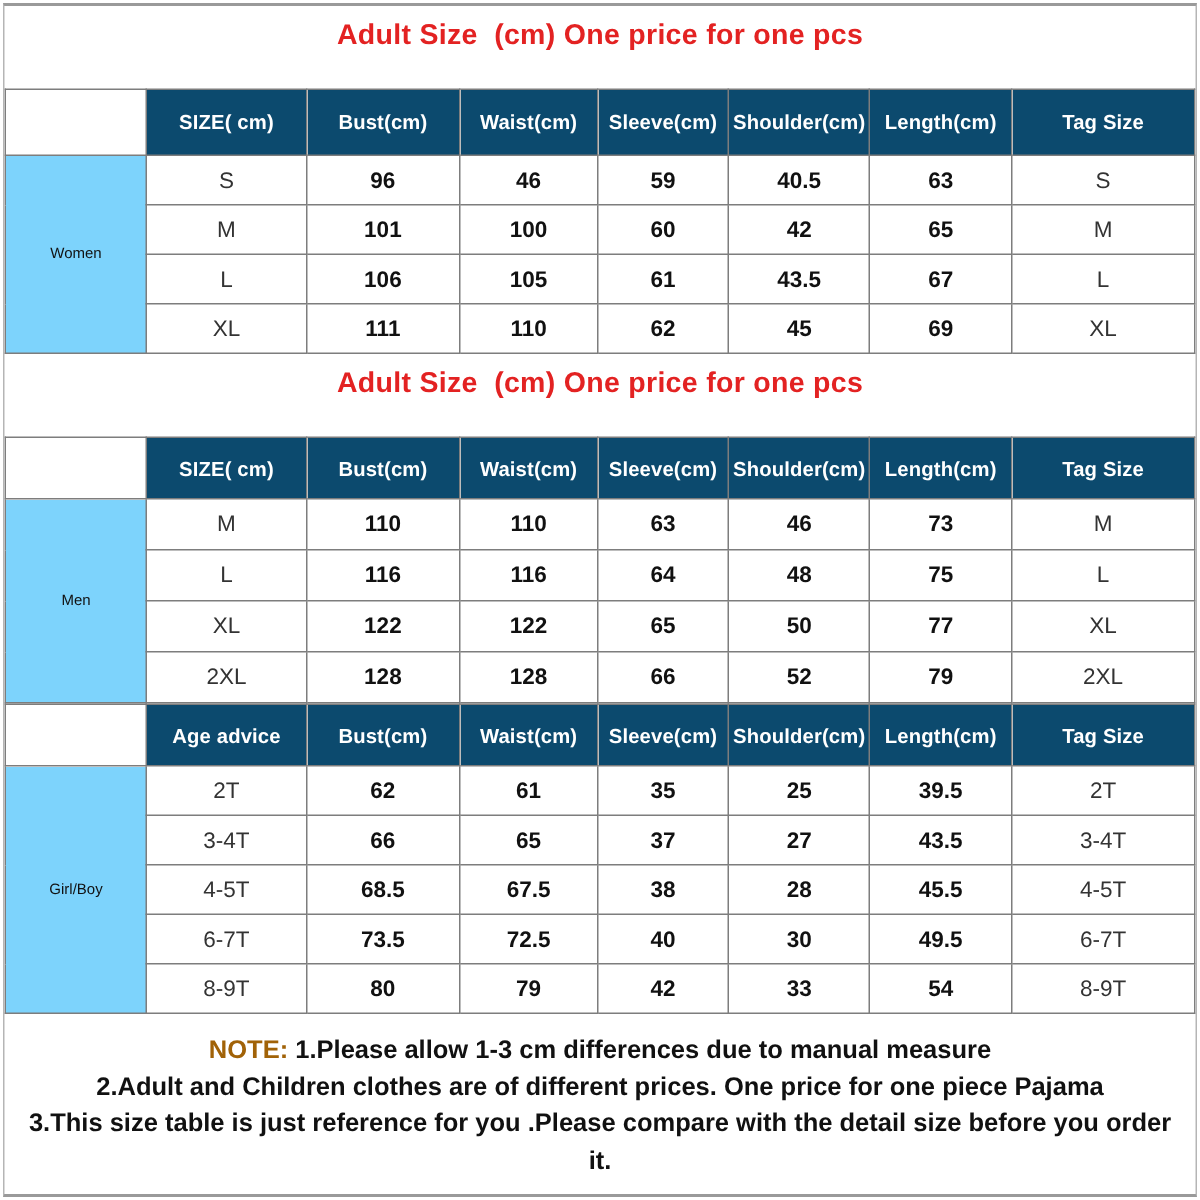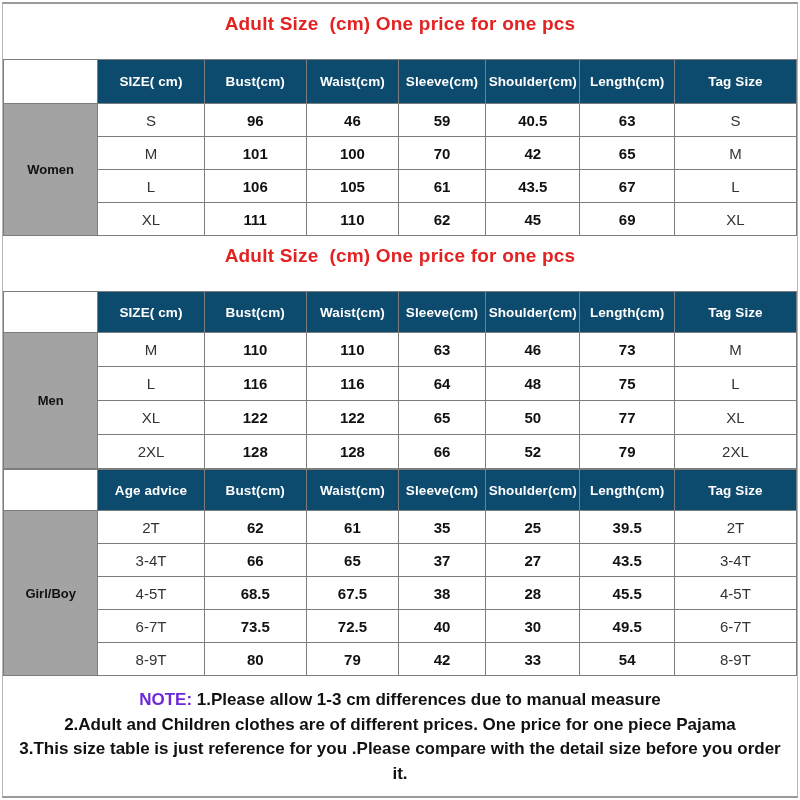--- a/index.html
+++ b/index.html
@@ -5,28 +5,28 @@
   html,body{margin:0;padding:0;background:#ffffff;}
   body{width:800px;height:800px;font-family:"Liberation Sans",sans-serif;color:#1a1a1a;}
   .sheet{box-sizing:border-box;width:796px;height:796px;margin:2px;border:1px solid #b5b5b5;border-top:2px solid #9a9a9a;border-bottom:2px solid #9a9a9a;background:#fff;overflow:hidden;}
   .section-title{color:#e32222;font-weight:bold;font-size:19px;text-align:center;white-space:pre-wrap;padding:9px 0 24px 0;letter-spacing:0.2px;}
   table.size-table{width:100%;border-collapse:collapse;table-layout:fixed;}
   table.size-table th,table.size-table td{border:1px solid #7d7d7d;text-align:center;vertical-align:middle;padding:0;overflow:hidden;}
   th.col-hdr{background:#0c4a6e;color:#ffffff;font-weight:bold;font-size:13.5px;letter-spacing:0.1px;}
   th.corner{background:#ffffff;border-right:1px solid #7d7d7d;}
   tr.hdr-row th{height:40px;}
   #t1 tr.hdr-row th{height:43px;}
-  td.group{font-weight:bold;font-size:13px;color:#111;background:#a3a3a3;}
+  td.group{font-weight:normal;font-size:10px;color:#111;background:#7dd3fc;}
   td.size{font-weight:normal;font-size:15px;color:#333;}
   td.num{font-weight:bold;font-size:15px;color:#111;}
   #t1 td.size,#t1 td.num{height:32px;}
   #t2 td.size,#t2 td.num{height:33px;}
   #t3 td.size,#t3 td.num{height:32px;}
   .note{margin:12px 6px 0 6px;text-align:center;font-weight:bold;font-size:17px;line-height:1.45;color:#111;}
-  .note .red{color:#6d28d9;}
+  .note .red{color:#a16207;}
   .note p{margin:0;white-space:pre-wrap;}
 </style>
 </head>
 <body>
 
 <div class="sheet">
 
   <div class="section-title">Adult Size  (cm) One price for one pcs</div>
   <table class="size-table" id="t1">
     <colgroup>
@@ -57,21 +57,21 @@
       <td class="num">46</td>
       <td class="num">59</td>
       <td class="num">40.5</td>
       <td class="num">63</td>
       <td class="size">S</td>
     </tr>
     <tr>
       <td class="size">M</td>
       <td class="num">101</td>
       <td class="num">100</td>
-      <td class="num">70</td>
+      <td class="num">60</td>
       <td class="num">42</td>
       <td class="num">65</td>
       <td class="size">M</td>
     </tr>
     <tr>
       <td class="size">L</td>
       <td class="num">106</td>
       <td class="num">105</td>
       <td class="num">61</td>
       <td class="num">43.5</td>

